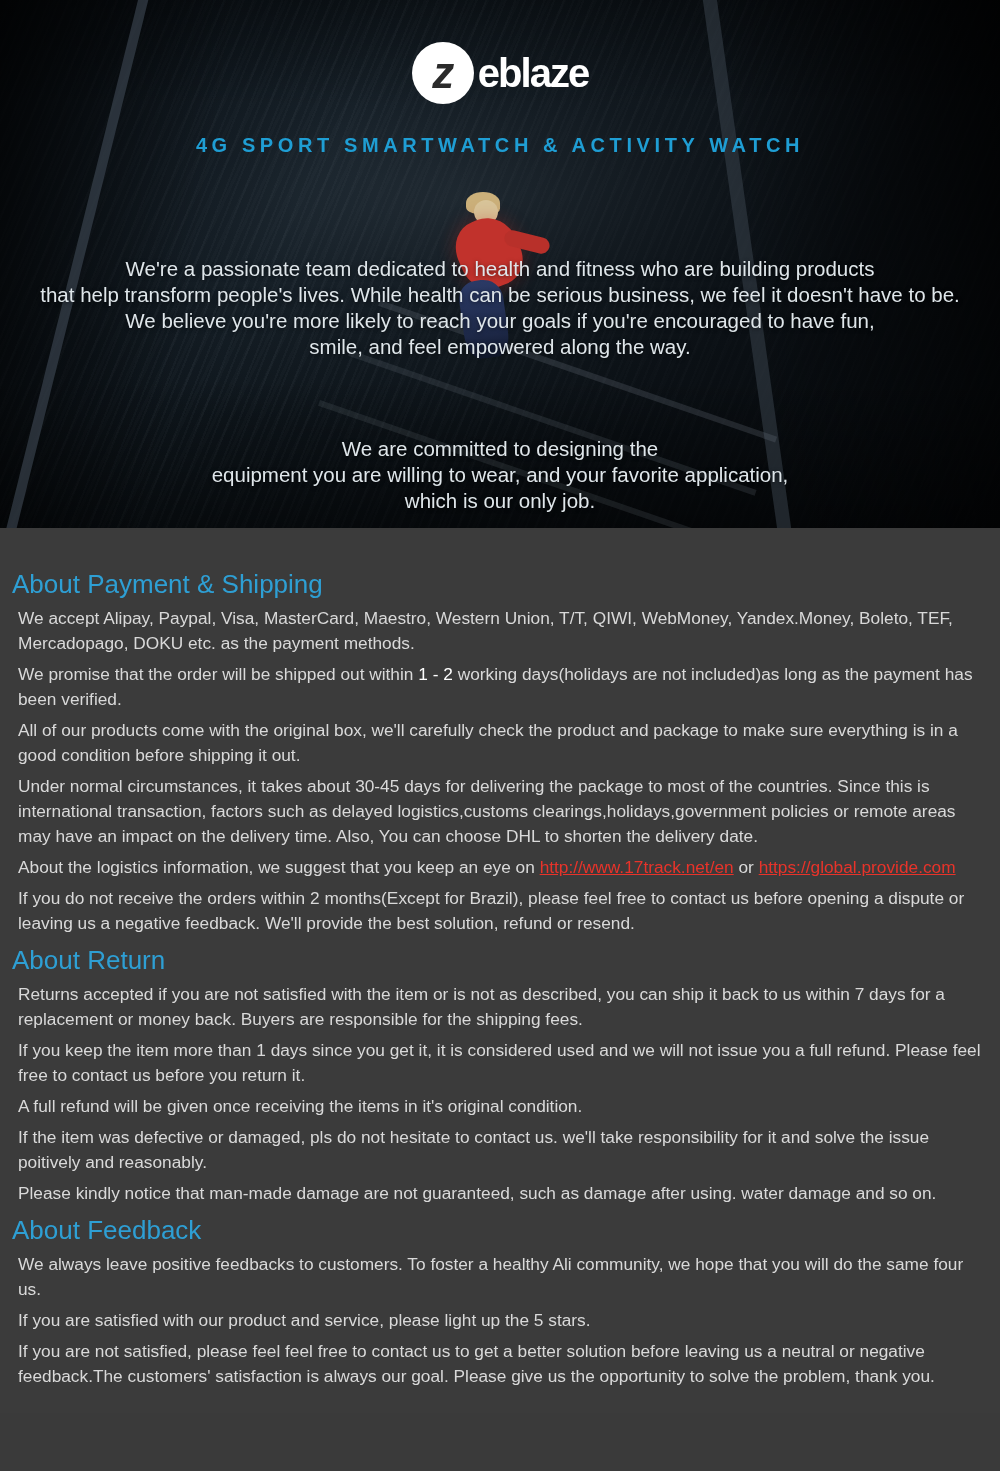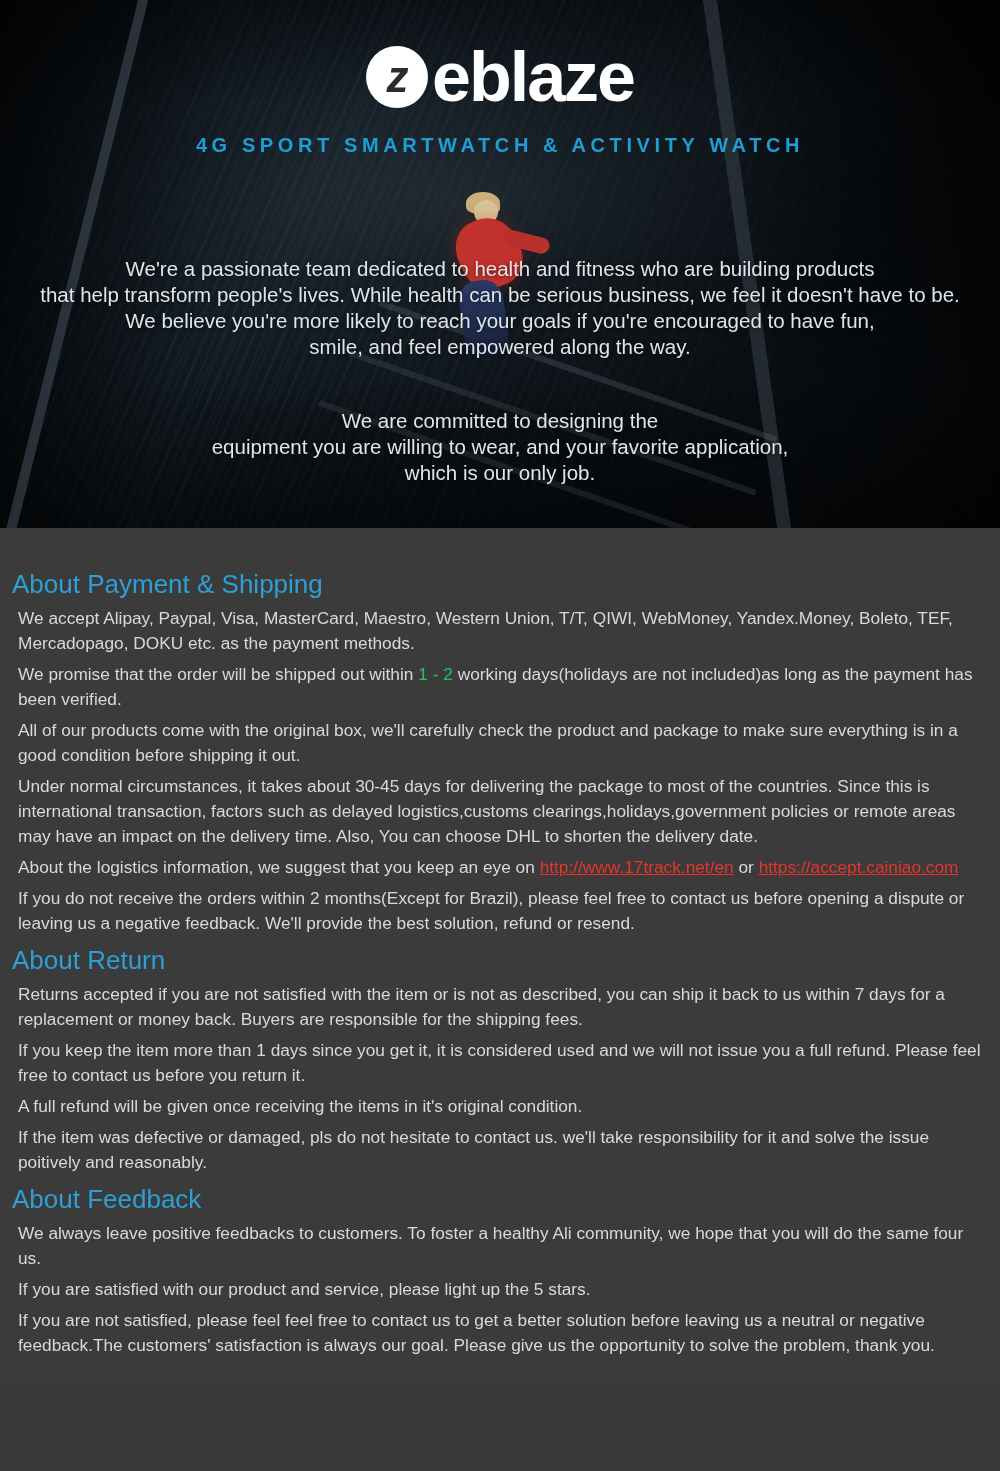--- a/index.html
+++ b/index.html
@@ -129,21 +129,21 @@
     font-weight: bold;
     display: inline-flex;
     align-items: center;
     justify-content: center;
     font-style: italic;
     line-height: 1;
     margin-right: 2px;
   }
   .logo-text {
     color: #ffffff;
-    font-size: 70px;
+    font-size: 40px;
     font-weight: 700;
     letter-spacing: -2px;
     line-height: 1;
   }
   .tagline {
     position: absolute;
     left: 0; right: 0;
     top: 134px;
     text-align: center;
     color: #1f9ed4;
@@ -156,21 +156,21 @@
     left: 0; right: 0;
     top: 256px;
     text-align: center;
     color: #dfe6ea;
     font-size: 20.5px;
     line-height: 26px;
     text-shadow: 0 1px 4px rgba(0,0,0,0.55);
     padding: 0 32px;
   }
   .hero-copy p { margin: 0; }
-  .hero-copy .blk2 { margin-top: 48px; }
+  .hero-copy .blk2 { margin-top: 76px; }
 
   
   .content {
     width: 1000px;
     padding: 32px 12px 18px 12px;
     background: #3b3b3b;
     color: #d8d8d8;
   }
   h2.sect {
     color: #2e9fd4;
@@ -178,21 +178,21 @@
     font-weight: 400;
     margin: 8px 0 2px 0;
     line-height: 32px;
   }
   .content p {
     margin: 6px;
     font-size: 17.3px;
     line-height: 25px;
     color: #d9d9d9;
   }
-  .red { color: #22c55e; }
+  .red { color: #ffffff; }
   .link { color: #e8332a; text-decoration: underline; }
   .redline { color: #e8332a; }
   .first-sect { margin-top: 2px; }
 </style>
 </head>
 <body>
 
 <div class="hero">
   <div class="hero-bg"></div>
   <div class="rail r1"></div>
@@ -232,27 +232,28 @@
 <div class="content">
 
   <h2 class="sect first-sect">About Payment &amp; Shipping</h2>
   <p>We accept Alipay, Paypal, Visa, MasterCard, Maestro, Western Union, T/T, QIWI, WebMoney, Yandex.Money, Boleto, TEF, Mercadopago, DOKU etc. as the payment methods.</p>
   <p>
     <span>We promise that the order will be shipped out within </span><span class="red">1 - 2</span><span> working days(holidays are not included)as long as the payment has been verified.</span>
   </p>
   <p>All of our products come with the original box, we'll carefully check the product and package to make sure everything is in a good condition before shipping it out.</p>
   <p>Under normal circumstances, it takes about 30-45 days for delivering the package to most of the countries. Since this is international transaction, factors such as delayed logistics,customs clearings,holidays,government policies or remote areas may have an impact on the delivery time.  Also, You can  choose DHL to shorten the delivery date.</p>
   <p>
-    <span>About the logistics information, we suggest that you keep an eye on </span><a class="link" href="#">http://www.17track.net/en</a><span> or </span><a class="link" href="#">https://accept.cainiao.com</a>
+    <span>About the logistics information, we suggest that you keep an eye on </span><a class="link" href="#">http://www.17track.net/en</a><span> or </span><a class="link" href="#">https://global.provide.com</a>
   </p>
   <p>If you do not receive the orders within 2 months(Except for Brazil), please feel free to contact us before opening a dispute or leaving us a negative feedback. We'll provide the best solution, refund or resend.</p>
 
   <h2 class="sect">About Return</h2>
   <p>Returns accepted if you are not satisfied with the item or is not as described, you can ship it back to us within 7 days for a replacement or money back. Buyers are responsible for the shipping fees.</p>
   <p>If you keep the item more than 1 days since you get it, it is considered used and we will not issue you a full refund. Please feel free to contact us before you return it.</p>
   <p>A full refund will be given once receiving the items in it's original condition.</p>
   <p>If the item was defective or damaged, pls do not hesitate to contact us. we'll take responsibility for it and solve the issue poitively and reasonably.</p>
+  <p>Please kindly notice that man-made damage are not guaranteed, such as damage after using. water damage and so on.</p>
 
   <h2 class="sect">About Feedback</h2>
   <p>We always leave positive feedbacks to customers. To foster a healthy Ali community, we hope that you will do the same four us.</p>
   <p>If you are satisfied with our product and service, please light up the 5 stars.</p>
   <p>If you are not satisfied, please feel feel free to contact us to get a better solution before leaving us a neutral or negative feedback.The customers' satisfaction is always our goal. Please give us the opportunity to solve the problem, thank you.</p>
 </div>
 
 </body></html>

